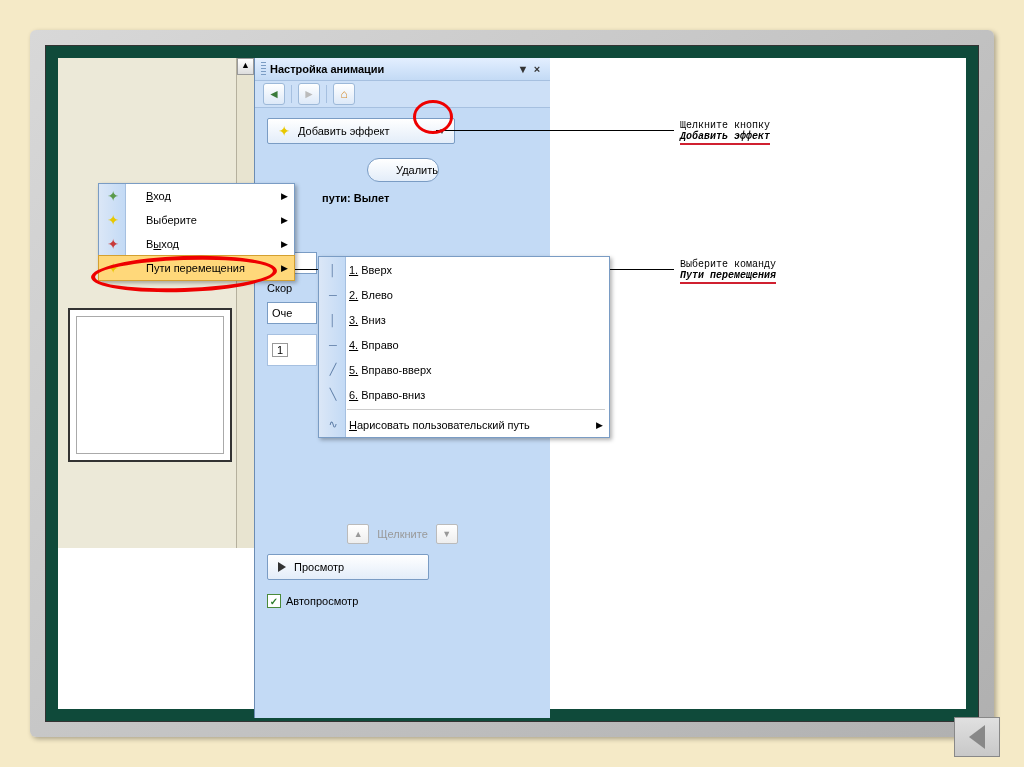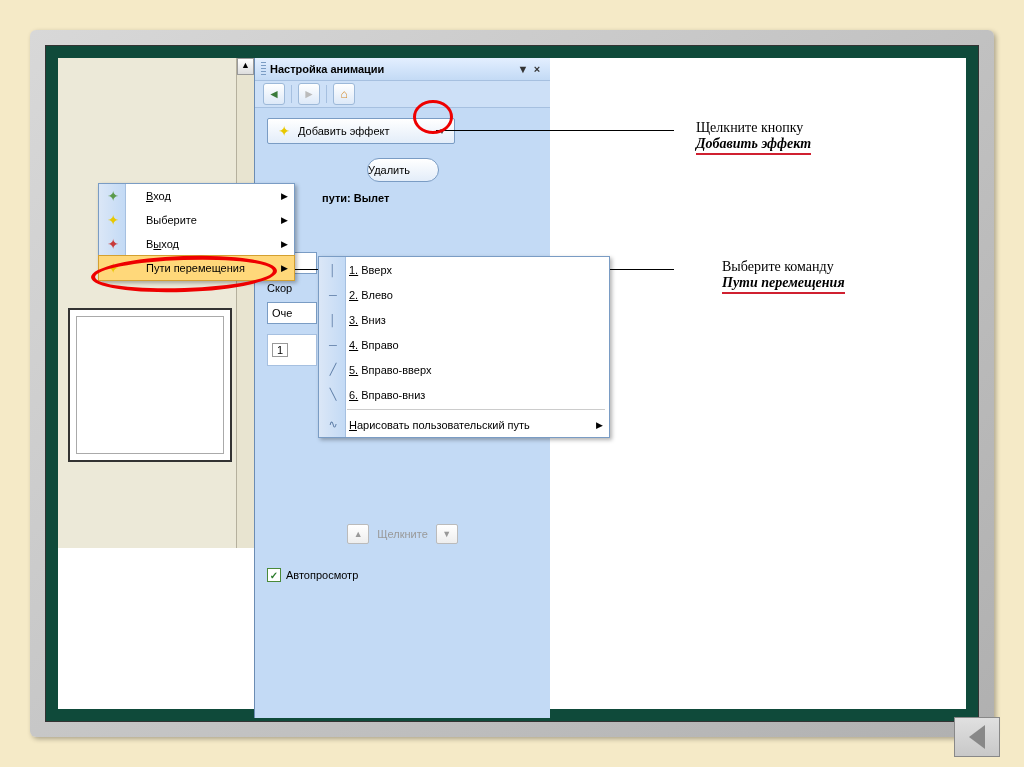--- a/index.html
+++ b/index.html
@@ -23,21 +23,21 @@
 .pane-title .close span { width: 14px; text-align: center; color: #333; cursor: pointer; }
 .nav-row { height: 26px; background: #cde0f7; border-bottom: 1px solid #a6c0e0; display: flex; align-items: center; padding: 0 8px; gap: 6px; }
 .nav-btn { width: 20px; height: 20px; border: 1px solid #9db9d9; background: linear-gradient(#fff,#dde9f8); border-radius: 3px; display: flex; align-items: center; justify-content: center; color: #3a7a3a; font-size: 12px; }
 .nav-btn.home { color: #d48a28; }
 .nav-sep { width: 1px; height: 18px; background: #a6c0e0; }
 .pane-body { padding: 10px 12px; position: relative; }
 .main-btn { height: 24px; border: 1px solid #7a9cc4; background: linear-gradient(#fff,#e3edf9); border-radius: 2px; display: flex; align-items: center; padding: 0 8px; gap: 6px; width: 170px; }
 .main-btn .star { width: 16px; height: 16px; display: flex; align-items: center; justify-content: center; color: #e8c800; font-size: 14px; }
 .main-btn .arrow { margin-left: auto; font-size: 8px; color: #333; }
 .red-circle1 { position: absolute; left: 158px; top: -8px; width: 34px; height: 28px; border: 3px solid #e00; border-radius: 50%; pointer-events: none; z-index: 5; }
-.del-btn { margin-top: 14px; height: 22px; border: 1px solid #7a9cc4; background: linear-gradient(#fff,#e3edf9); border-radius: 12px; display: flex; align-items: center; justify-content: flex-start; width: 70px; margin-left: 100px; }
+.del-btn { margin-top: 14px; height: 22px; border: 1px solid #7a9cc4; background: linear-gradient(#fff,#e3edf9); border-radius: 12px; display: flex; align-items: center; justify-content: flex-end; width: 70px; margin-left: 100px; }
 .section-label { margin-top: 10px; font-weight: bold; margin-left: 55px; }
 .field-row { margin-top: 8px; display: flex; align-items: center; gap: 6px; }
 .dropdown { height: 20px; border: 1px solid #7a9cc4; background: #fff; display: flex; align-items: center; padding: 0 4px; width: 40px; }
 .eff-list { margin-top: 10px; height: 30px; border: 1px solid #a6c0e0; background: #fff; width: 40px; display: flex; align-items: center; padding: 0 4px; }
 .eff-list .num { border: 1px solid #999; padding: 0 4px; background: #fff; }
 .spacer { height: 150px; }
 .order-row { margin-top: 8px; display: flex; align-items: center; justify-content: center; gap: 8px; color: #999; }
 .order-btn { width: 20px; height: 18px; border: 1px solid #bbb; background: linear-gradient(#fff,#eee); border-radius: 2px; font-size: 9px; display: flex; align-items: center; justify-content: center; }
 .bottom-btns { margin-top: 10px; display: flex; flex-direction: column; gap: 8px; }
 .btn2 { height: 24px; border: 1px solid #7a9cc4; background: linear-gradient(#fff,#e3edf9); border-radius: 2px; display: flex; align-items: center; padding: 0 10px; gap: 8px; width: 140px; }
@@ -61,21 +61,21 @@
 
 
 .sub-menu { position: absolute; left: 260px; top: 198px; width: 290px; background: #fff; border: 1px solid #7a9cc4; box-shadow: 2px 2px 4px rgba(0,0,0,0.3); z-index: 20; }
 .sub-menu .strip { position: absolute; left: 0; top: 0; bottom: 0; width: 26px; background: linear-gradient(90deg,#dbe7f7,#c3daf5); border-right: 1px solid #a6c0e0; }
 .sub-item { height: 25px; display: flex; align-items: center; padding-left: 4px; position: relative; }
 .sub-icon { width: 20px; height: 18px; display: flex; align-items: center; justify-content: center; margin-right: 6px; z-index: 1; color: #5a7aa4; font-size: 11px; }
 .sub-item .und { text-decoration: underline; }
 .sub-sep { height: 1px; background: #ccc; margin: 2px 4px 2px 28px; }
 
 
-.callout { position: absolute; font-size: 14px; font-family: Liberation Serif, serif; margin-left: 16px; }
+.callout { position: absolute; font-size: 10px; font-family: Liberation Mono, monospace; }
 .callout .line1 { }
 .callout .line2 { font-style: italic; font-weight: bold; border-bottom: 2px solid #d02030; display: inline-block; padding-bottom: 1px; }
 .c-line { position: absolute; height: 1px; background: #000; }
 
 
 .nav-back { position: absolute; right: 24px; bottom: 10px; width: 44px; height: 38px; background: linear-gradient(#e0e0e0,#c8c8c8); border: 1px solid #888; display: flex; align-items: center; justify-content: center; }
 .nav-back .tri { width: 0; height: 0; border-right: 16px solid #888; border-top: 12px solid transparent; border-bottom: 12px solid transparent; }
 </style>
 </head>
 <body>
@@ -142,20 +142,24 @@
             <div class="eff-list">
               <span class="num">1</span>
             </div>
             <div class="spacer"></div>
             <div class="order-row">
               <div class="order-btn">▲</div>
               <span>Щелкните</span>
               <div class="order-btn">▼</div>
             </div>
             <div class="bottom-btns">
+              <div class="btn2">
+                <div class="play-icon"></div>
+                <span>Просмотр</span>
+              </div>
             </div>
             <div class="auto-row">
               <div class="chk">✓</div>
               <span>Автопросмотр</span>
             </div>
           </div>
         </div>
       </div>
 
       <div class="fx-menu">
@@ -217,21 +221,21 @@
         </div>
       </div>
 
       <div class="c-line" style="left:378px; top:72px; width:238px;"></div>
       <div class="callout" style="left:622px; top:62px;">
         <div class="line1">Щелкните кнопку</div>
         <div class="line2">Добавить эффект</div>
       </div>
 
       <div class="c-line" style="left:235px; top:211px; width:381px;"></div>
-      <div class="callout" style="left:648px; top:201px;">
+      <div class="callout" style="left:622px; top:201px;">
         <div class="line1">Выберите команду</div>
         <div class="line2">Пути перемещения</div>
       </div>
 
     </div>
   </div>
 </div>
 
 <div class="nav-back">
   <div class="tri"></div>

